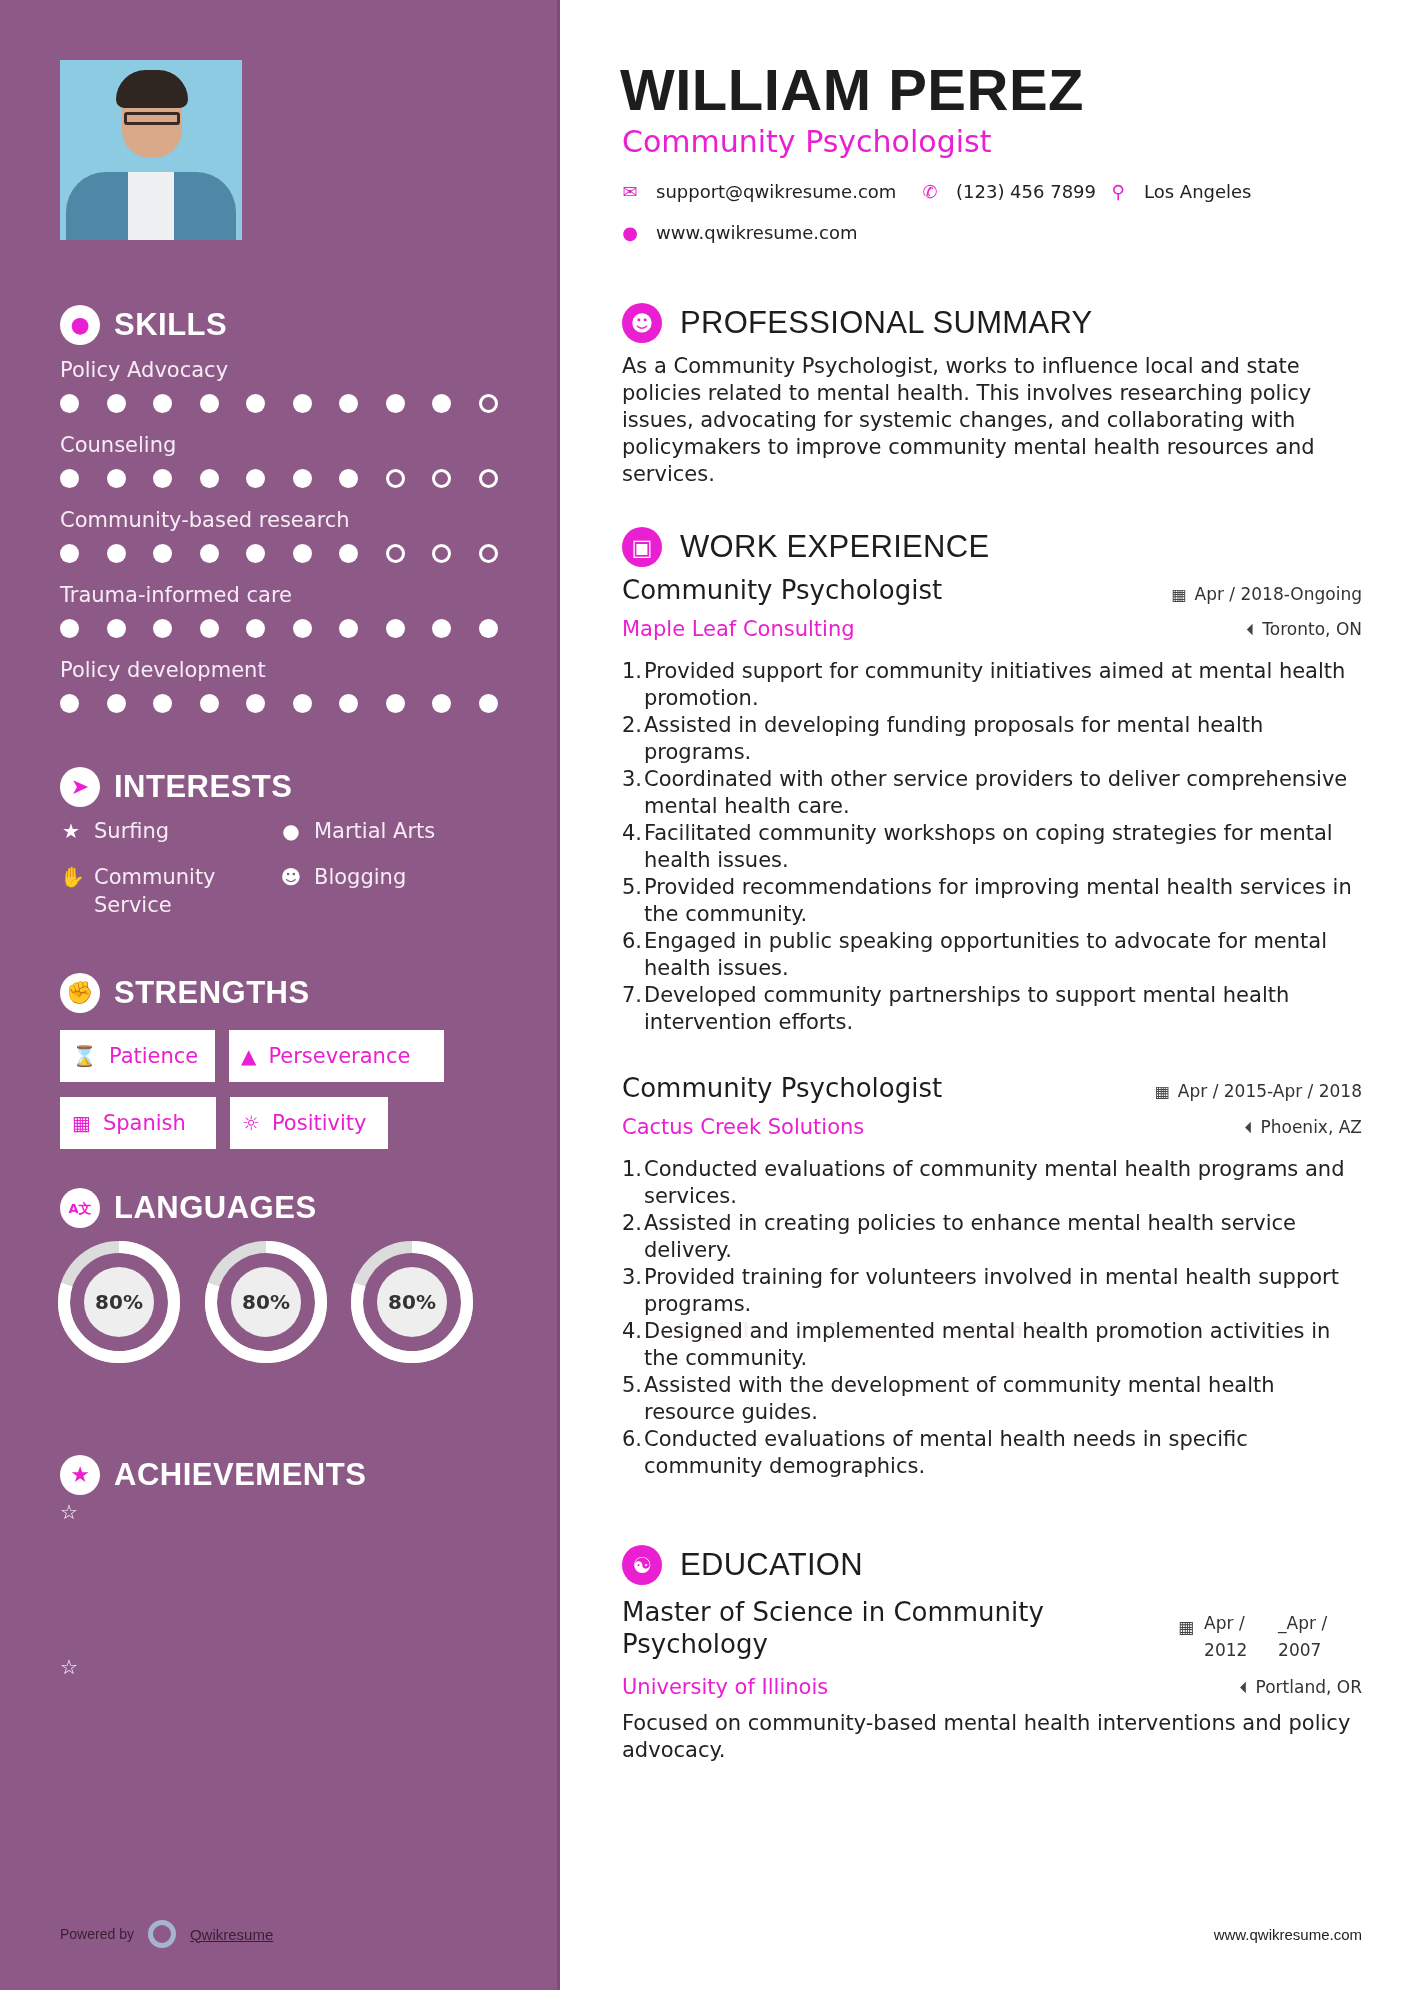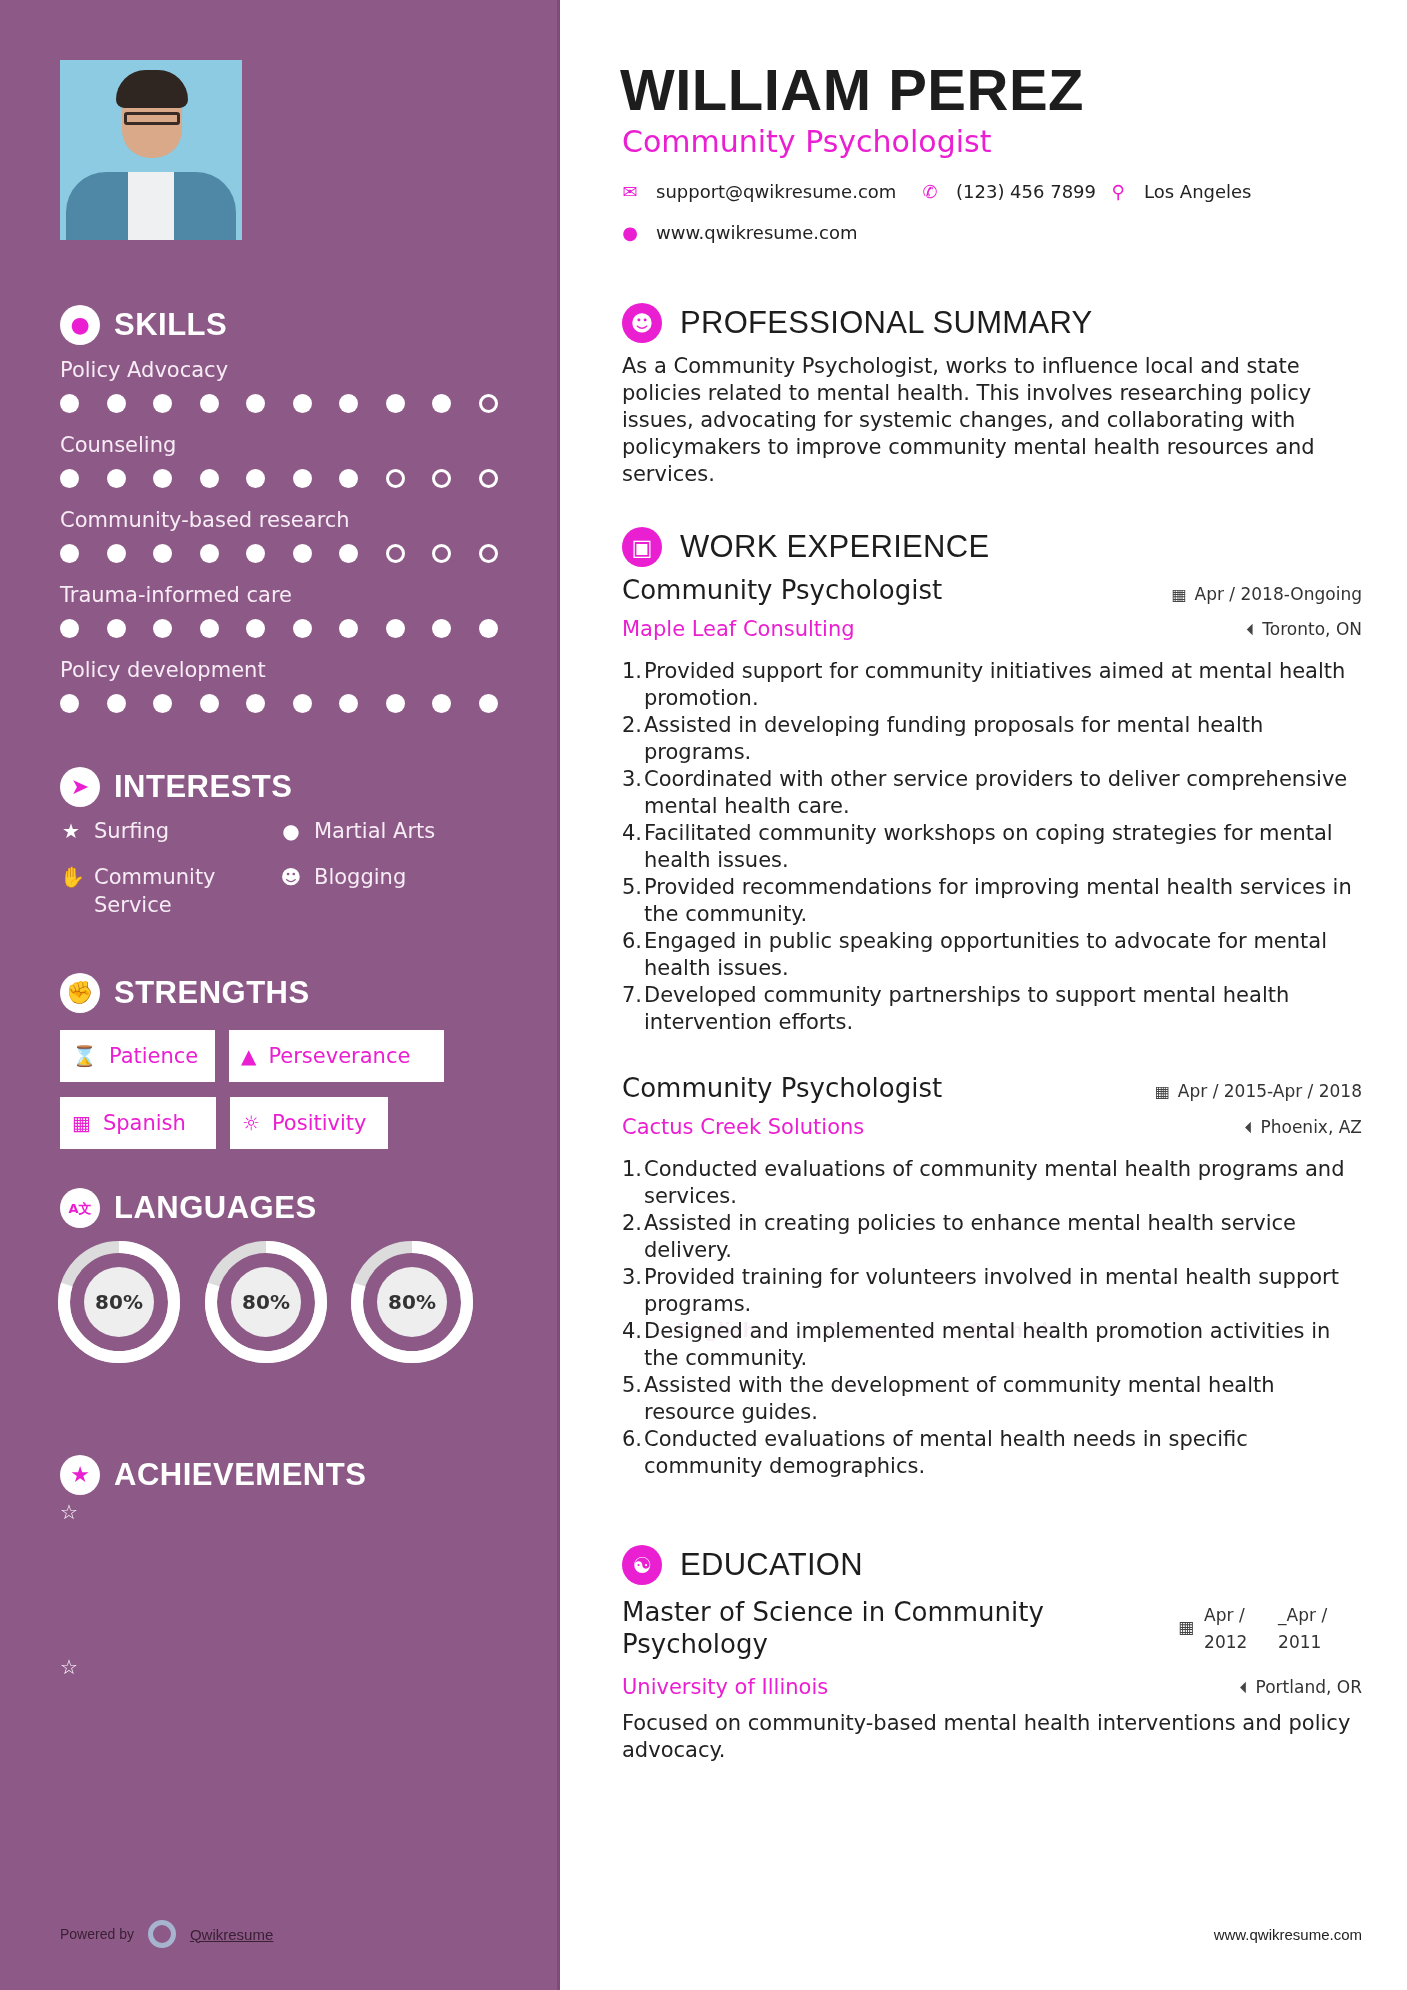--- a/index.html
+++ b/index.html
@@ -58,21 +58,21 @@
   .company { position: absolute; left: 622px; font-size: 21px; color: #ea1fd1; }
   .meta { position: absolute; right: 45px; display: flex; align-items: center; gap: 8px; font-size: 17px; color: #333; }
   .meta .ic { font-size: 16px; color: #444; }
 
   ol.bul { position: absolute; left: 622px; width: 740px; list-style: none; font-size: 21px; line-height: 27px; color: #222; }
   ol.bul li { display: flex; }
   ol.bul li .n { width: 20px; flex: none; text-align: right; margin-right: 2px; }
 
   .edu-dates { position: absolute; left: 1178px; top: 1602px; display: flex; gap: 10px; font-size: 17px; line-height: 27px; color: #333; }
   .edu-dates .ic { font-size: 17px; color: #444; margin-top: 12px; }
-  .edu-dates .col { width: 64px; }
+  .edu-dates .col { width: 64px; margin-top: 8px; }
 
   .footer-url { position: absolute; right: 45px; top: 1926px; font-family: "Liberation Sans", sans-serif; font-size: 15px; color: #222; }
 </style>
 </head>
 <body>
 
 <div class="sidebar"></div>
 <div class="sidebar-edge"></div>
 
 <div class="photo">
@@ -360,21 +360,21 @@
 </div>
 <div class="role" style="top:1596px; width:480px; line-height:32px">Master of Science in Community Psychology</div>
 <div class="edu-dates">
   <span class="ic">▦</span>
   <div class="col">
       <div>Apr /</div>
       <div>2012</div>
     </div>
   <div class="col">
       <div>_Apr /</div>
-      <div>2011</div>
+      <div>2007</div>
     </div>
 </div>
 <div class="company" style="top:1675px">University of Illinois</div>
 <div class="meta" style="top:1677px">
   <span class="ic">⏴</span>
   <span>Portland, OR</span>
 </div>
 <div class="para" style="top:1710px">Focused on community-based mental health interventions and policy advocacy.</div>
 
 <div class="footer-url">www.qwikresume.com</div>

